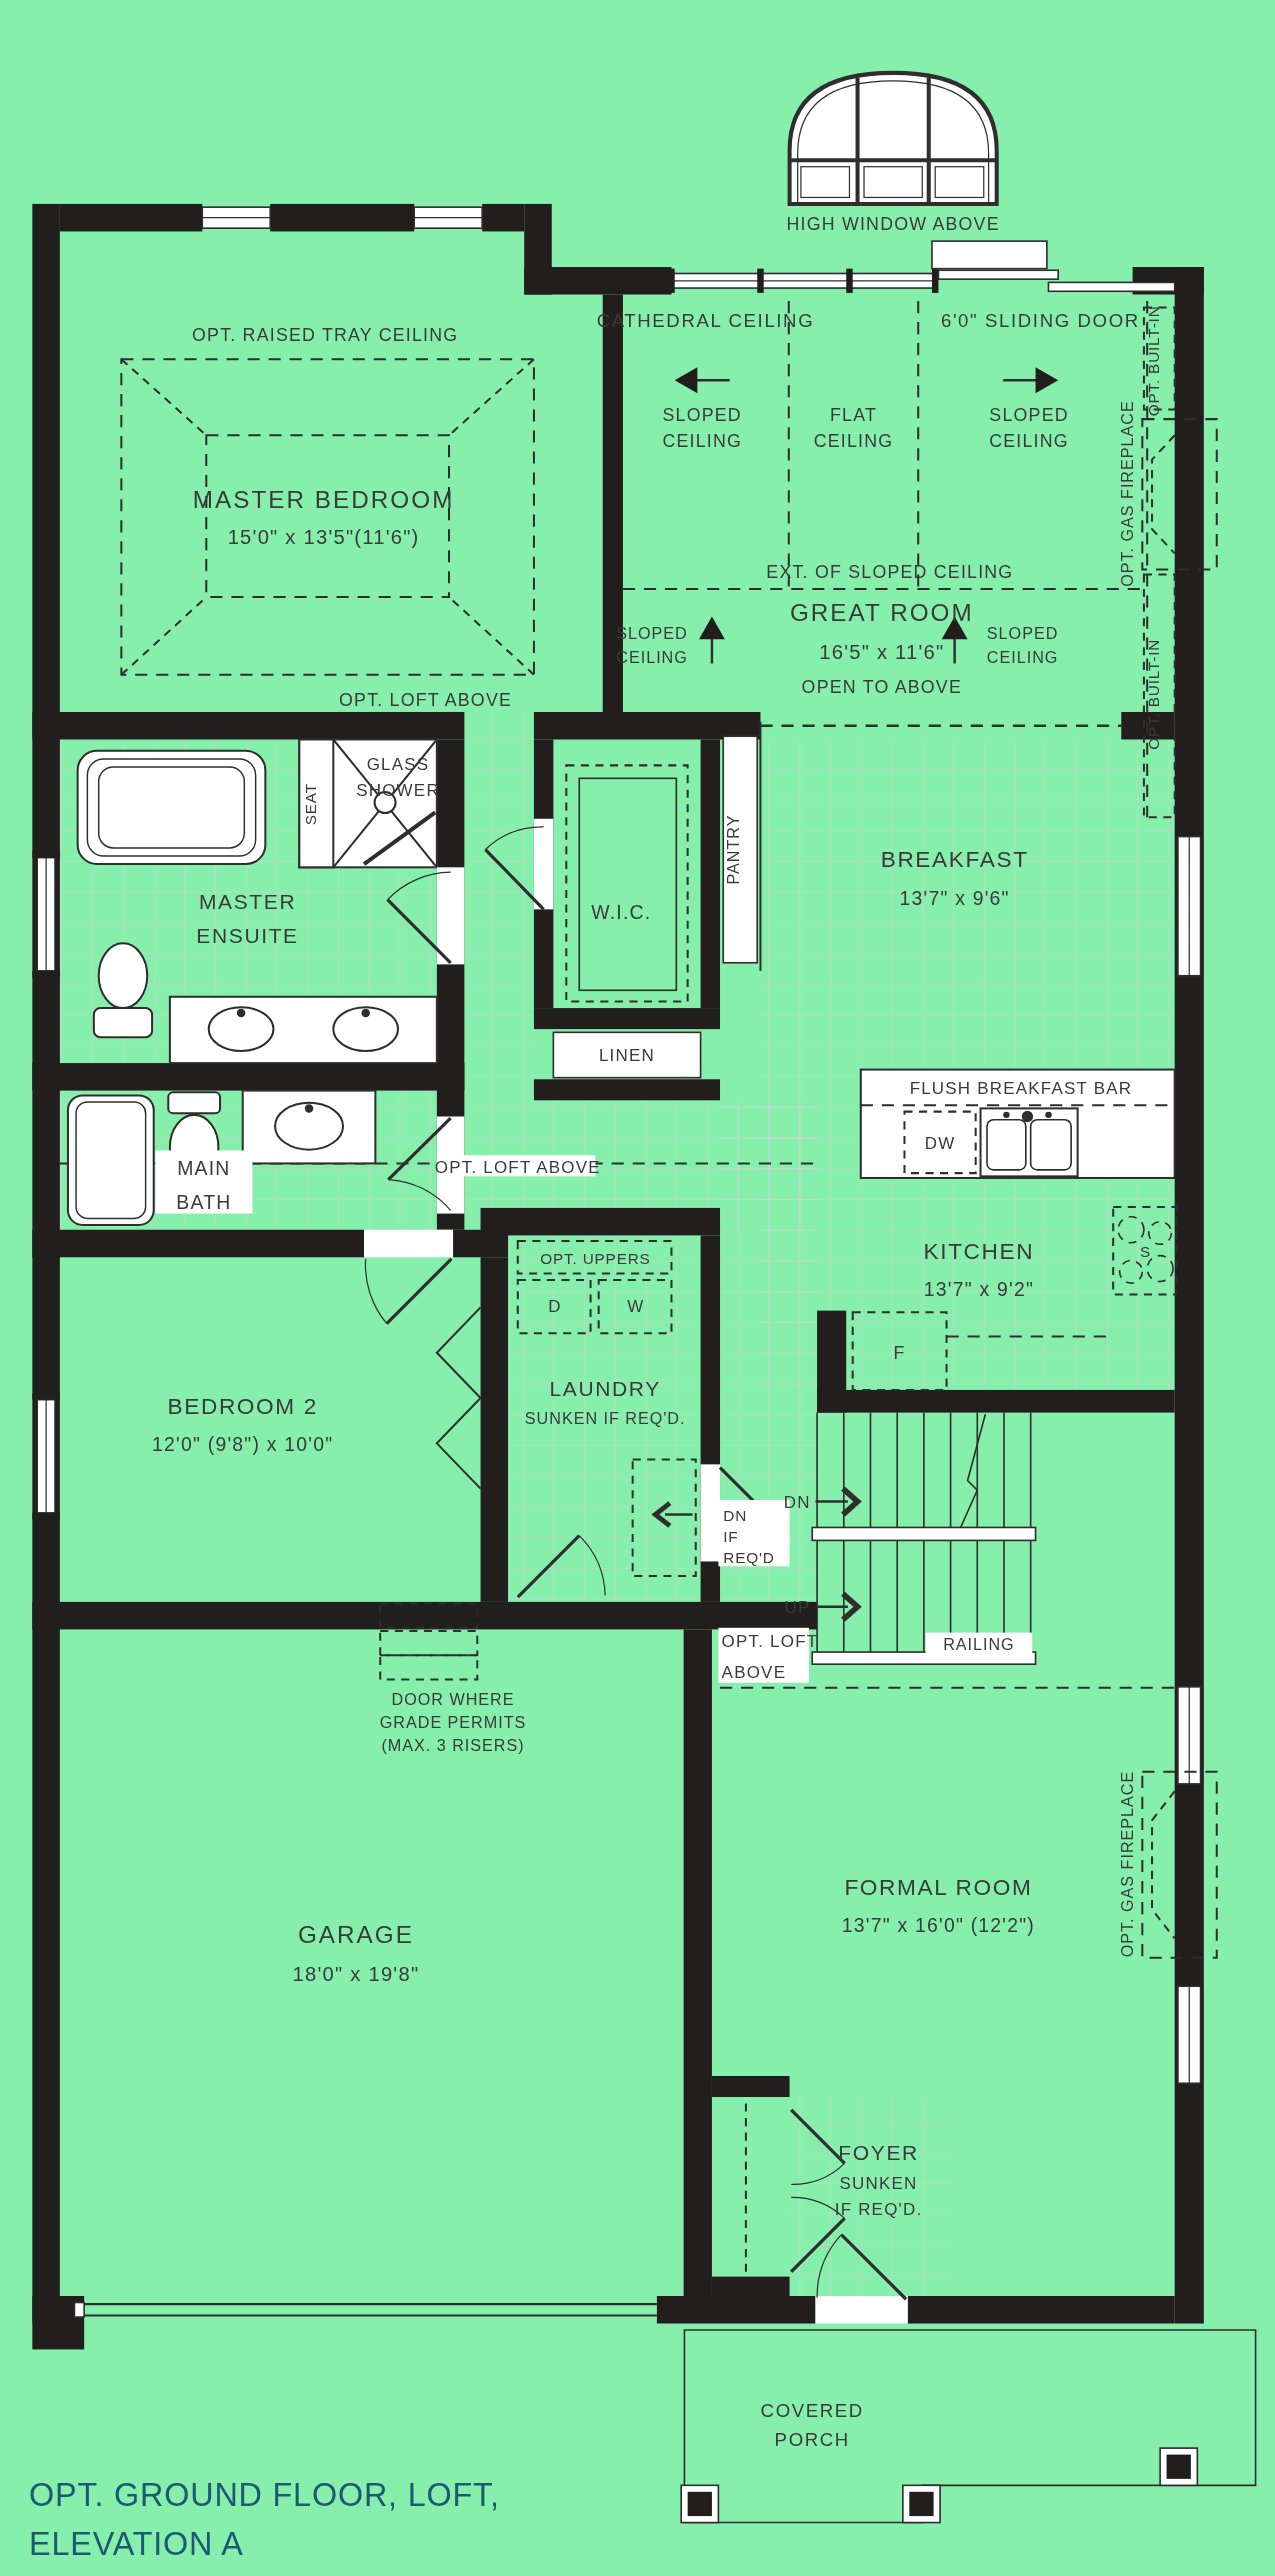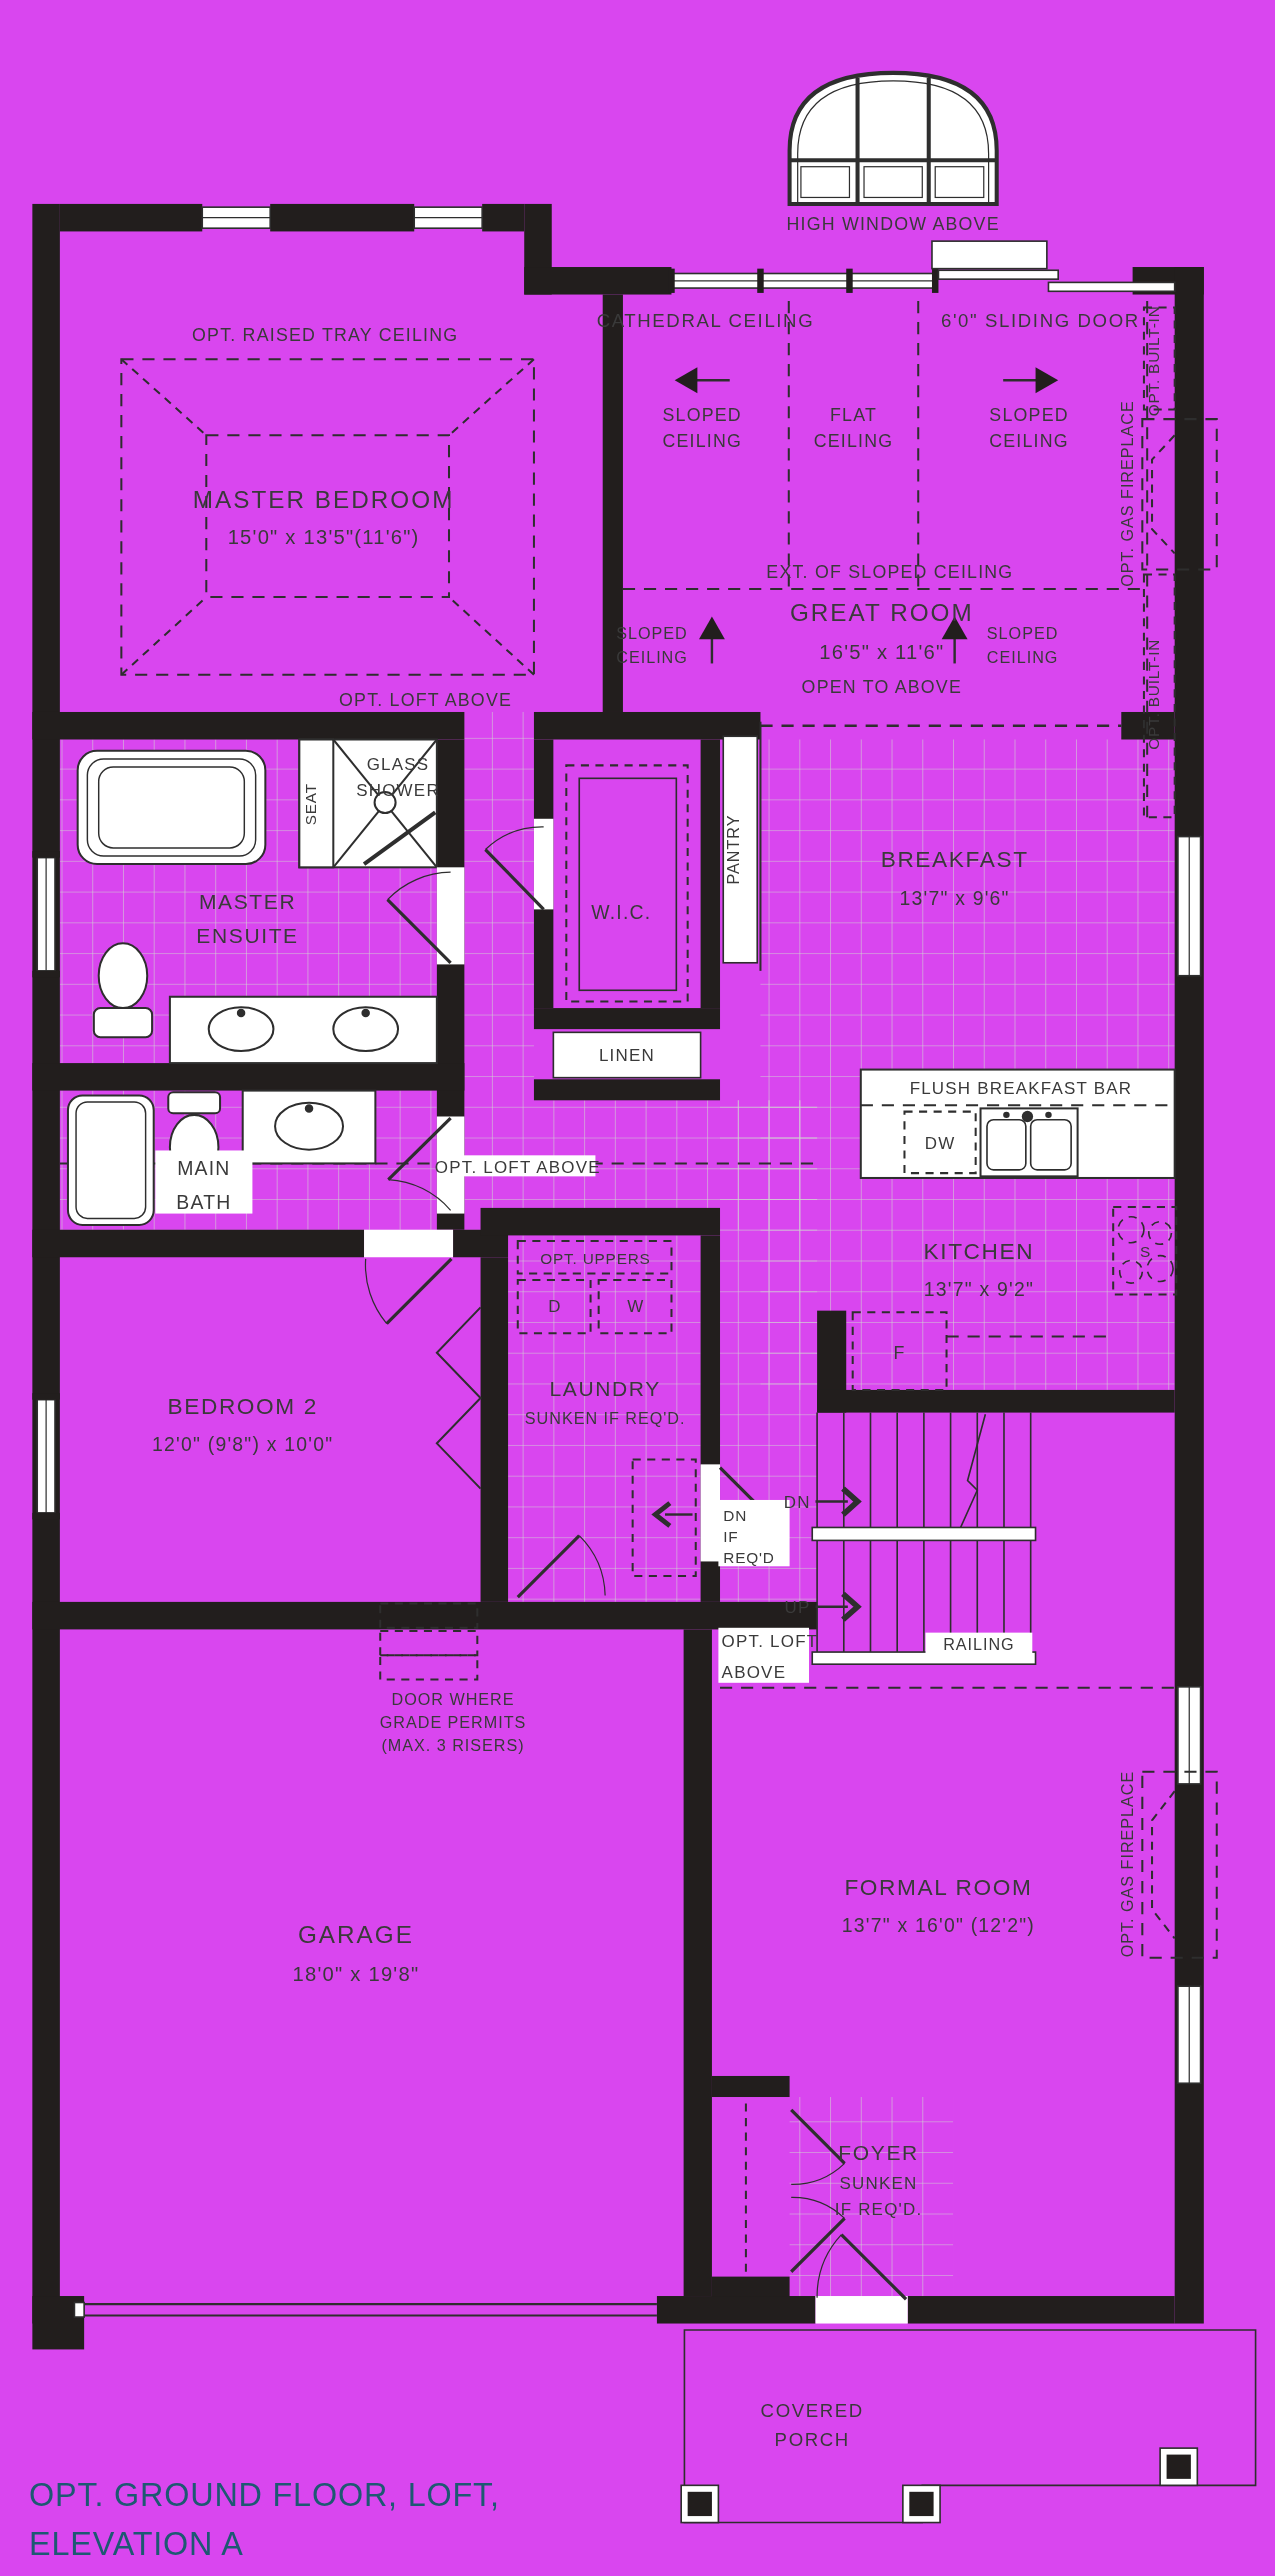--- a/index.html
+++ b/index.html
@@ -1,16 +1,16 @@
 <!DOCTYPE html>
 <html style="font-size:13px"><head>
 <meta charset="utf-8">
 <style>
   html,body{margin:0;padding:0;background:#ffffff;}
-  .page{width:1275px;height:2576px;position:relative;background:#d946ef;overflow:hidden;}
+  .page{width:1275px;height:2576px;position:relative;background:#86efac;overflow:hidden;}
   svg{display:block;}
   text{font-family:"Liberation Sans",sans-serif;fill:#3a3a3a;}
   .wall{fill:#221e1d;stroke:none;}
   .ln{stroke:#2e2e2e;fill:none;}
   .wht{fill:#ffffff;}
   .dash{stroke:#2e2e2e;fill:none;stroke-dasharray:15 11;}
   .dash2{stroke:#2e2e2e;fill:none;stroke-dasharray:10 8;}
   .mid{text-anchor:middle;}
   .start{text-anchor:start;}
   .end{text-anchor:end;}

